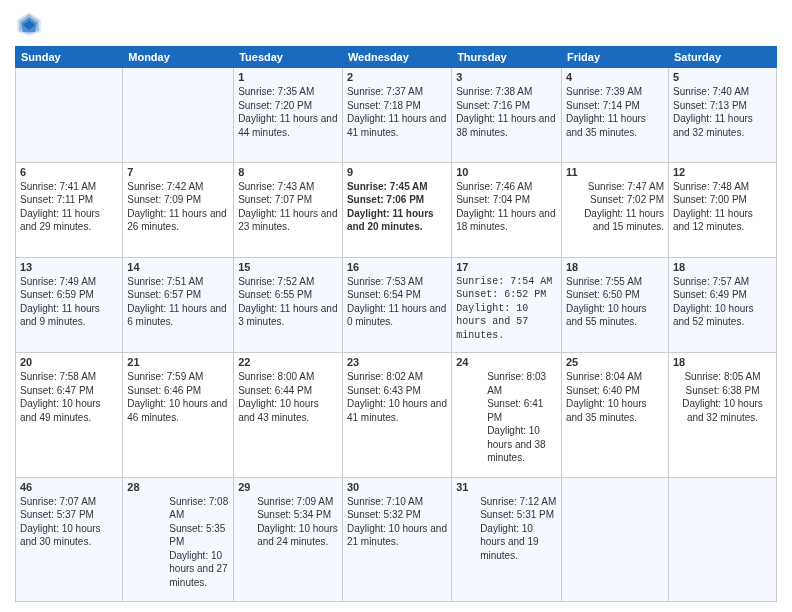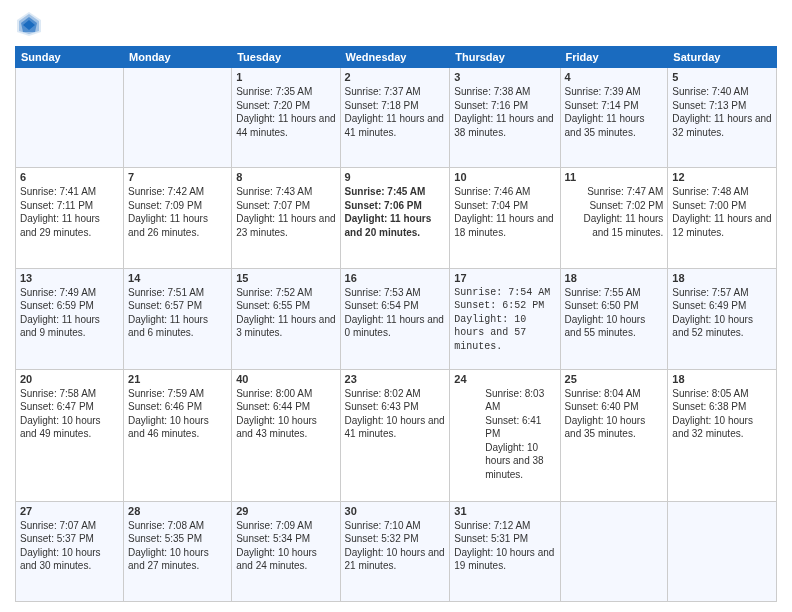--- a/index.html
+++ b/index.html
@@ -270,21 +270,21 @@
 Sunset: 6:47 PM
 Daylight: 10 hours and 49 minutes.</div>
           </td>
           <td>
             <span class="day-number">21</span>
             <div class="day-info" style="white-space: pre-line;">Sunrise: 7:59 AM
 Sunset: 6:46 PM
 Daylight: 10 hours and 46 minutes.</div>
           </td>
           <td>
-            <span class="day-number">40</span>
+            <span class="day-number">22</span>
             <div class="day-info" style="white-space: pre-line;">Sunrise: 8:00 AM
 Sunset: 6:44 PM
 Daylight: 10 hours and 43 minutes.</div>
           </td>
           <td>
             <span class="day-number">23</span>
             <div class="day-info" style="white-space: pre-line;">Sunrise: 8:02 AM
 Sunset: 6:43 PM
 Daylight: 10 hours and 41 minutes.</div>
           </td>
@@ -295,53 +295,53 @@
 Daylight: 10 hours and 38 minutes.</div>
           </td>
           <td>
             <span class="day-number">25</span>
             <div class="day-info" style="white-space: pre-line;">Sunrise: 8:04 AM
 Sunset: 6:40 PM
 Daylight: 10 hours and 35 minutes.</div>
           </td>
           <td>
             <span class="day-number">18</span>
-            <div class="day-info" style="white-space: pre-line;">Sunrise: 8:05 AM
+            <div class="day-info" style="white-space: pre-line; text-align: center;">Sunrise: 8:05 AM
 Sunset: 6:38 PM
 Daylight: 10 hours and 32 minutes.</div>
           </td>
         </tr>
         <tr>
           <td>
-            <span class="day-number">27</span>
+            <span class="day-number">46</span>
             <div class="day-info" style="white-space: pre-line;">Sunrise: 7:07 AM
 Sunset: 5:37 PM
 Daylight: 10 hours and 30 minutes.</div>
           </td>
           <td>
             <span class="day-number">28</span>
-            <div class="day-info" style="white-space: pre-line;">Sunrise: 7:08 AM
+            <div class="day-info" style="white-space: pre-line; margin-left: 42px;">Sunrise: 7:08 AM
 Sunset: 5:35 PM
 Daylight: 10 hours and 27 minutes.</div>
           </td>
           <td>
             <span class="day-number">29</span>
-            <div class="day-info" style="white-space: pre-line;">Sunrise: 7:09 AM
+            <div class="day-info" style="white-space: pre-line; margin-left: 19px;">Sunrise: 7:09 AM
 Sunset: 5:34 PM
 Daylight: 10 hours and 24 minutes.</div>
           </td>
           <td>
             <span class="day-number">30</span>
             <div class="day-info" style="white-space: pre-line;">Sunrise: 7:10 AM
 Sunset: 5:32 PM
 Daylight: 10 hours and 21 minutes.</div>
           </td>
           <td>
             <span class="day-number">31</span>
-            <div class="day-info" style="white-space: pre-line;">Sunrise: 7:12 AM
+            <div class="day-info" style="white-space: pre-line; margin-left: 24px;">Sunrise: 7:12 AM
 Sunset: 5:31 PM
 Daylight: 10 hours and 19 minutes.</div>
           </td>
           <td class="empty-cell"></td>
           <td class="empty-cell"></td>
         </tr>
       </tbody>
   </table>
 </div>
 

